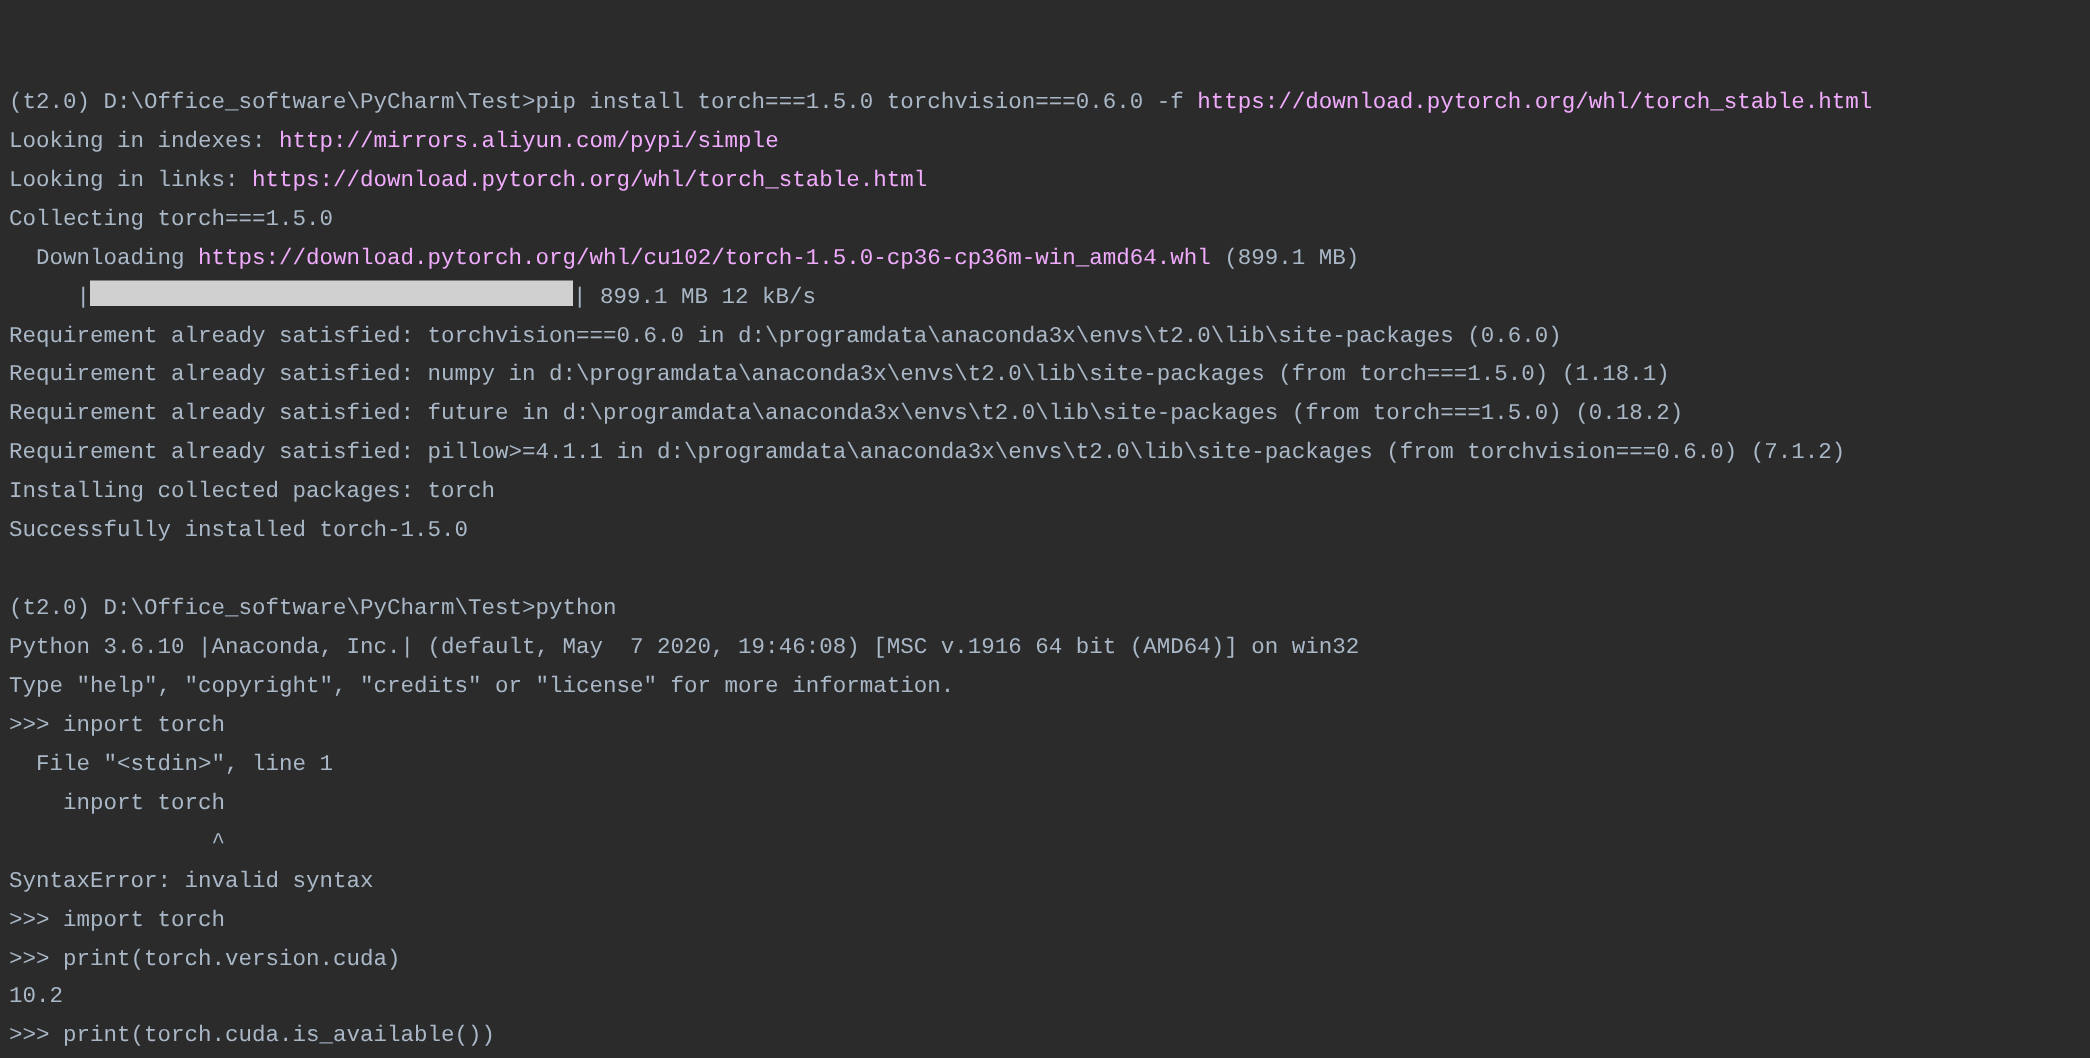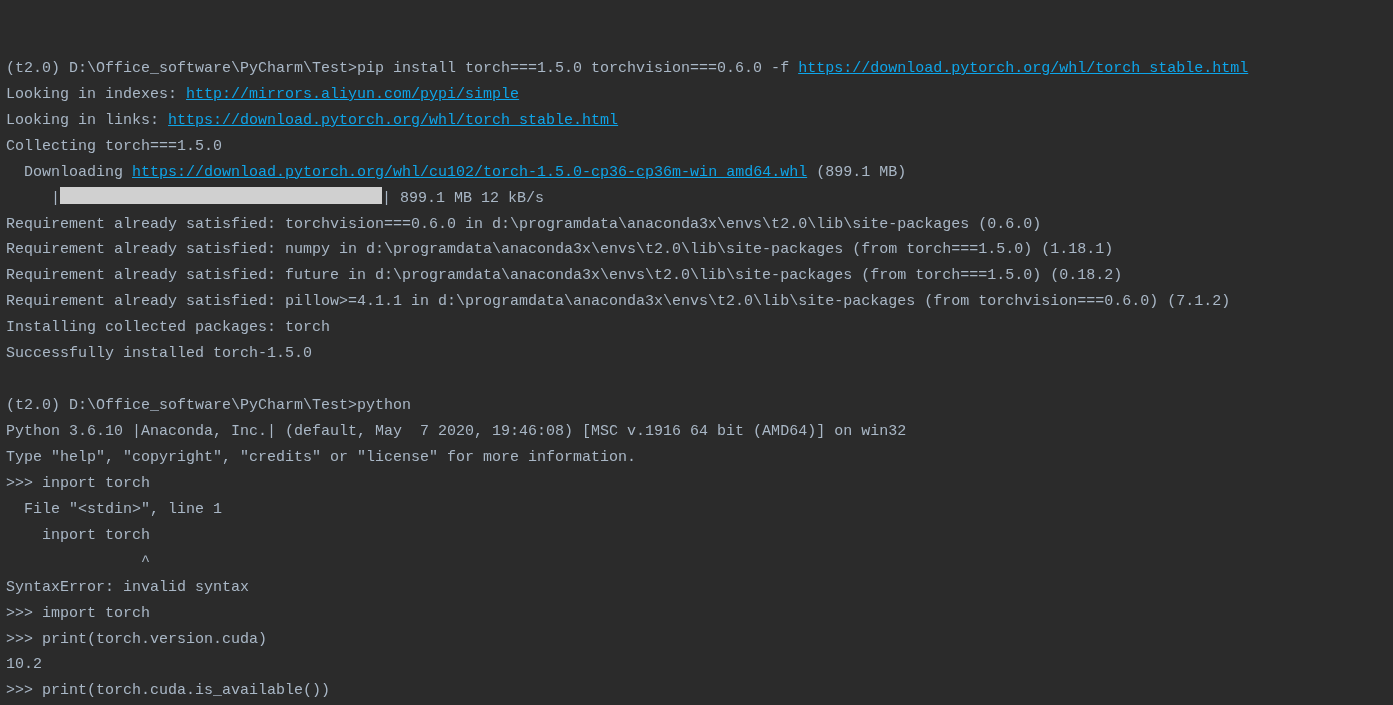--- a/index.html
+++ b/index.html
@@ -13,22 +13,21 @@
       font-family: 'Consolas', 'Monaco', 'Courier New', monospace;
       font-size: 15px;
       line-height: 1.73;
       padding: 4px 6px;
       white-space: pre;
       overflow-x: auto;
       width: 1393px;
       height: 705px;
     }
     .link {
-      color: #0ea5e9;
-      text-decoration: underline;
+      color: #f0abfc;
       cursor: pointer;
     }
     .progress-bar {
       display: inline-block;
       background-color: #d0d0d0;
       color: #2b2b2b;
       height: 17px;
       width: 322px;
       vertical-align: middle;
       position: relative;

